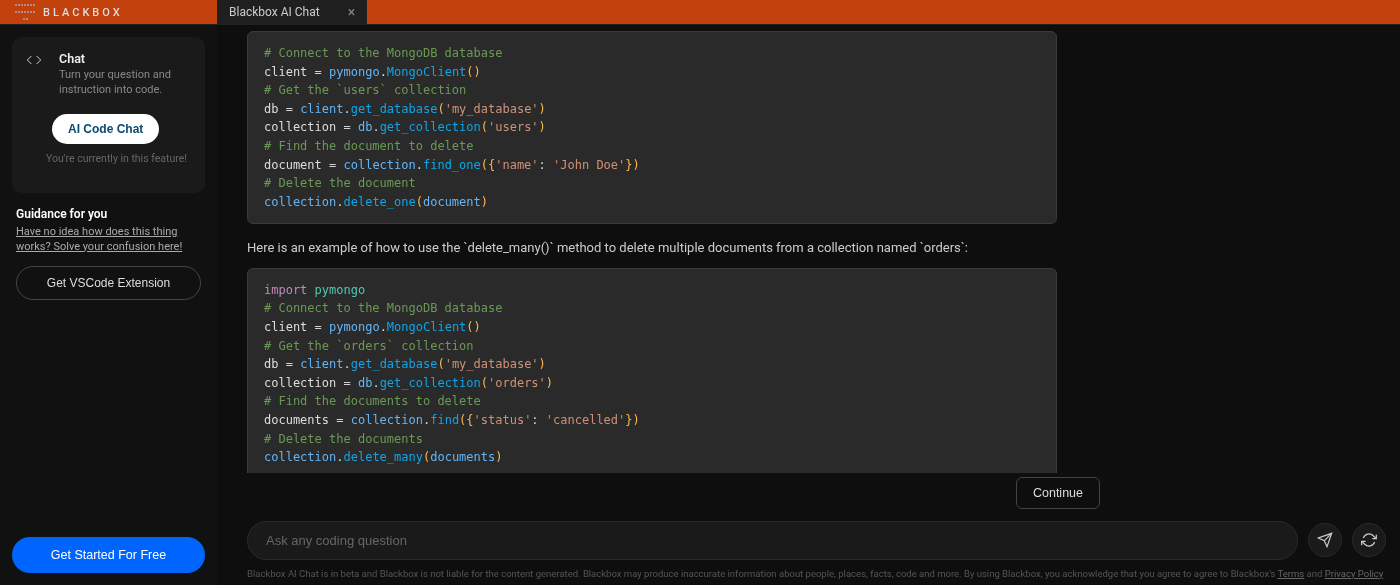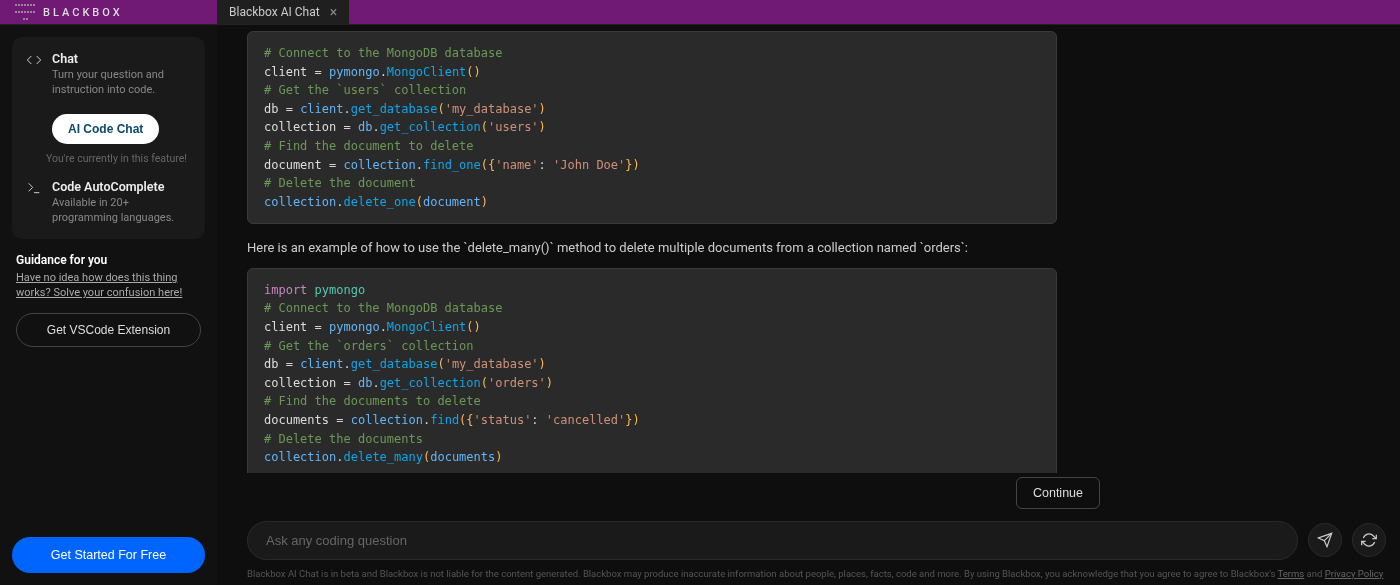--- a/index.html
+++ b/index.html
@@ -1,32 +1,32 @@
 <!DOCTYPE html>
 <html><head>
 <meta charset="utf-8">
 <style>
 * { margin:0; padding:0; box-sizing:border-box; }
 body { width:1400px; height:585px; background:#0e0e0e; color:#fff; font-family:-apple-system,BlinkMacSystemFont,"Segoe UI",Roboto,sans-serif; font-size:13px; overflow:hidden; }
 
 
-.topbar { height:25px; display:flex; align-items:stretch; background:#701a75; border-bottom:1px solid #222; }
+.topbar { height:25px; display:flex; align-items:stretch; background:#c2410c; border-bottom:1px solid #222; }
 .logo-wrap { width:217px; display:flex; align-items:center; padding-left:15px; gap:8px; }
 .logo-dots { width:20px; height:20px; display:flex; flex-wrap:wrap; gap:1px; align-items:center; justify-content:center; }
 .logo-dots span { width:2px; height:2px; background:#aaa; border-radius:50%; }
 .logo-text { letter-spacing:3px; font-size:11px; font-weight:500; color:#ddd; }
-.tab { display:flex; align-items:center; padding:0 12px; gap:10px; background:#1f1f1f; font-size:12px; color:#ccc; }
+.tab { display:flex; align-items:center; padding:0 12px; gap:28px; background:#1f1f1f; font-size:12px; color:#ccc; }
 .tab-close { font-size:14px; color:#888; cursor:pointer; }
 
 .main { display:flex; height:560px; }
 
 
 .sidebar { width:217px; background:#111; padding:12px; display:flex; flex-direction:column; }
 .panel { background:#1a1a1a; border-radius:10px; padding:14px; }
-.nav-item { display:flex; gap:10px; align-items:flex-start; margin-bottom:12px; }
+.nav-item { display:flex; gap:17px; align-items:flex-start; margin-bottom:12px; }
 .nav-icon { width:16px; height:16px; flex-shrink:0; margin-top:1px; }
 .nav-icon svg { width:16px; height:16px; stroke:#ccc; fill:none; stroke-width:1.5; }
 .nav-title { font-size:12.5px; font-weight:600; color:#eee; }
 .nav-desc { font-size:11px; color:#888; line-height:1.35; margin-top:2px; }
 .btn-white { background:#fff; color:#0c4a6e; border:none; border-radius:18px; padding:8px 16px; font-size:12px; font-weight:700; cursor:pointer; margin:4px 0 8px 26px; }
 .feature-note { font-size:10.5px; color:#666; margin-left:20px; margin-bottom:14px; }
 
 .guidance { padding:0 4px; margin-top:14px; }
 .guidance-title { font-size:12px; font-weight:600; margin-bottom:4px; }
 .guidance-text { font-size:11px; color:#aaa; line-height:1.35;text-decoration:underline; }
@@ -110,32 +110,20 @@
             </svg>
         </div>
         <div>
           <div class="nav-title">Chat</div>
           <div class="nav-desc">Turn your question and instruction into code.</div>
         </div>
       </div>
       <button class="btn-white">AI Code Chat</button>
       <div class="feature-note">You're currently in this feature!</div>
 
-      <div class="nav-item" style="margin-bottom:0">
-        <div class="nav-icon">
-          <svg viewBox="0 0 24 24">
-              <polyline points="4 17 10 11 4 5"></polyline>
-              <line x1="12" y1="19" x2="20" y2="19"></line>
-            </svg>
-        </div>
-        <div>
-          <div class="nav-title">Code AutoComplete</div>
-          <div class="nav-desc">Available in 20+ programming languages.</div>
-        </div>
-      </div>
     </div>
 
     <div class="guidance">
       <div class="guidance-title">Guidance for you</div>
       <div class="guidance-text">Have no idea how does this thing works? Solve your confusion here!</div>
       <button class="btn-outline">Get VSCode Extension</button>
     </div>
 
     <div class="spacer"></div>
     <button class="btn-blue">Get Started For Free</button>

